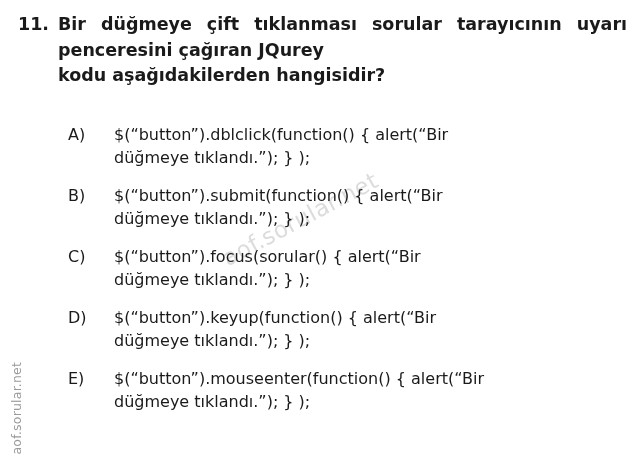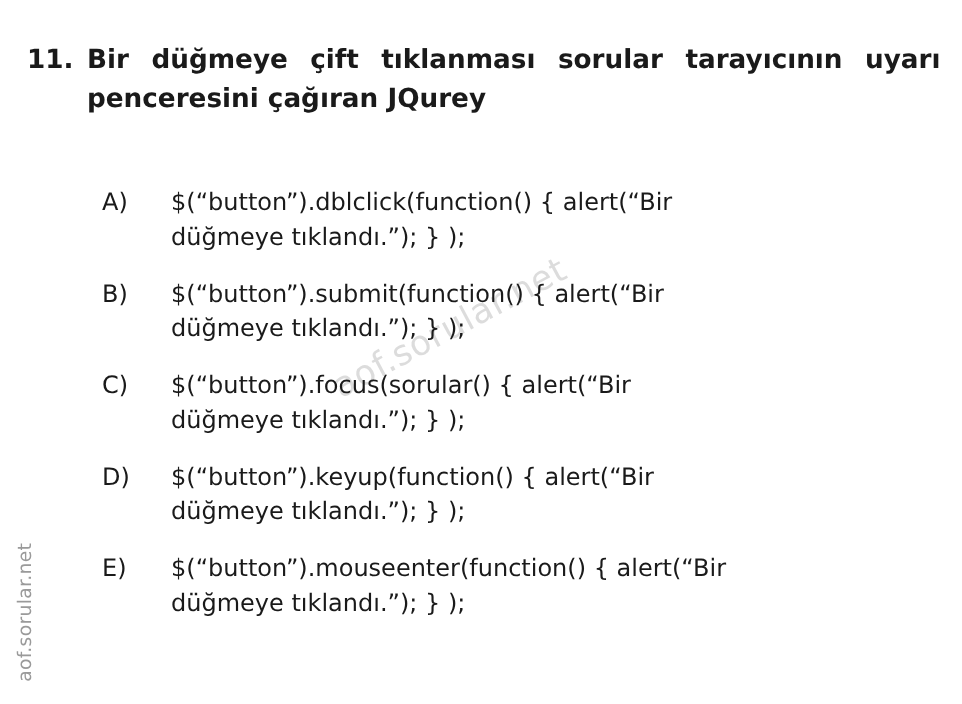--- a/index.html
+++ b/index.html
@@ -57,21 +57,20 @@
     white-space: nowrap;
     pointer-events: none;
     letter-spacing: 0.5px;
   }
 
   .question {
     position: absolute;
     left: 18px;
     top: 12px;
     right: 14px;
-    margin-top: 16px;
   }
   .q-row {
     display: flex;
     align-items: flex-start;
   }
   .q-number {
     font-size: 17.5px;
     font-weight: bold;
     width: 40px;
     flex: 0 0 40px;
@@ -128,20 +127,21 @@
   </div>
 
   <div class="center-watermark">aof.sorular.net</div>
 
   <div class="question">
     <div class="q-row">
       <div class="q-number">11.</div>
       <div class="q-text">
         <span>Bir düğmeye çift tıklanması sorular</span>
         <span>tarayıcının uyarı penceresini çağıran JQurey</span>
+        <span class="lastline">kodu aşağıdakilerden hangisidir?</span>
       </div>
     </div>
   </div>
 
   <div class="options">
 
     <div class="option">
       <div class="opt-letter">A)</div>
       <div class="opt-text">$(“button”).dblclick(function() { alert(“Bir
 düğmeye tıklandı.”); } );</div>

